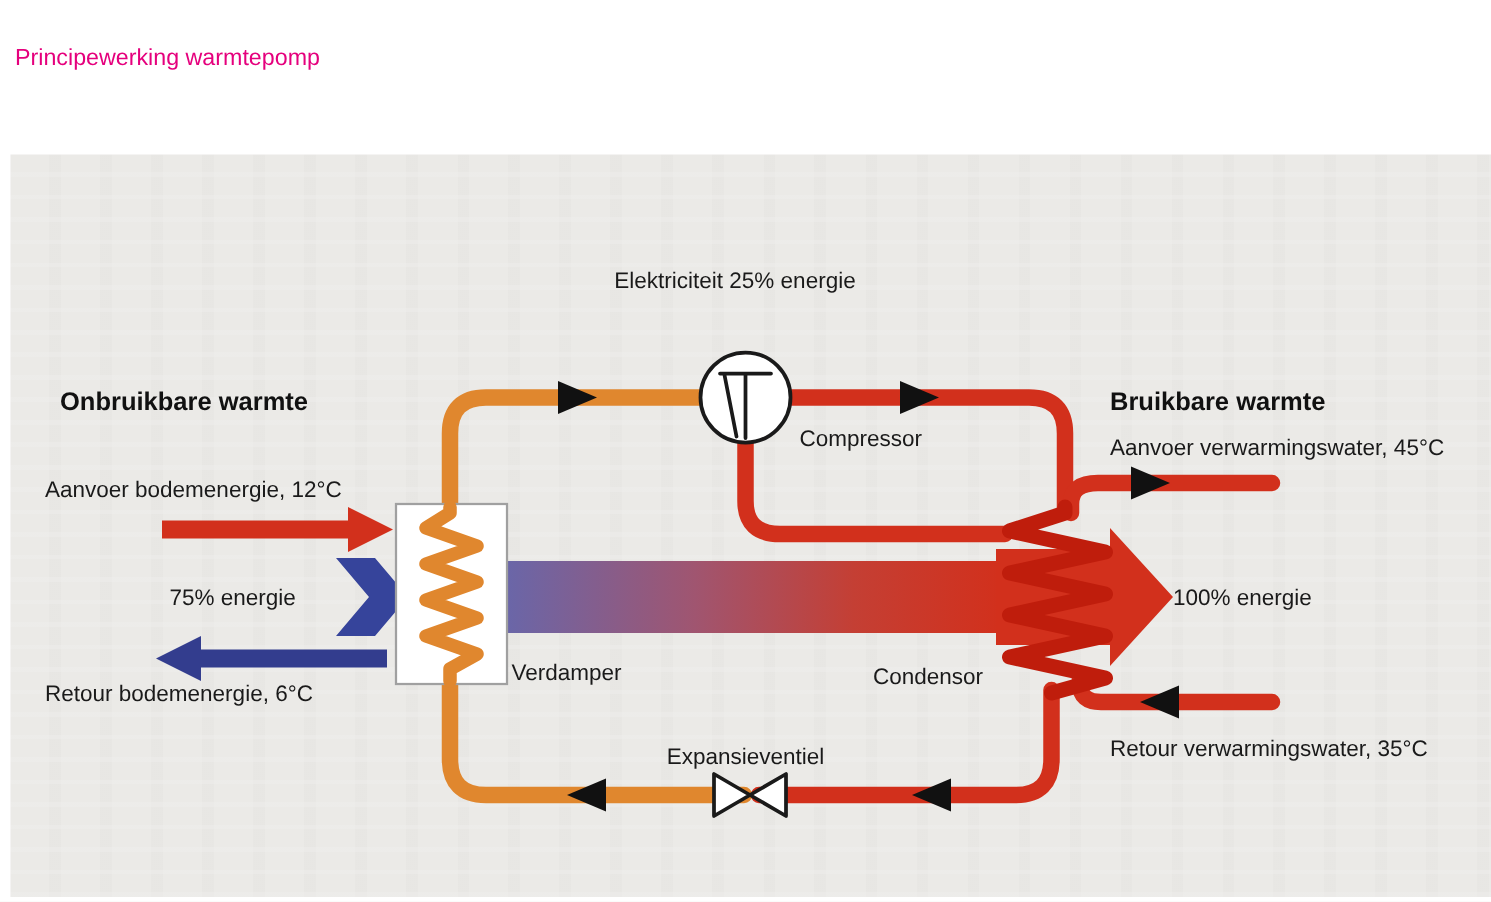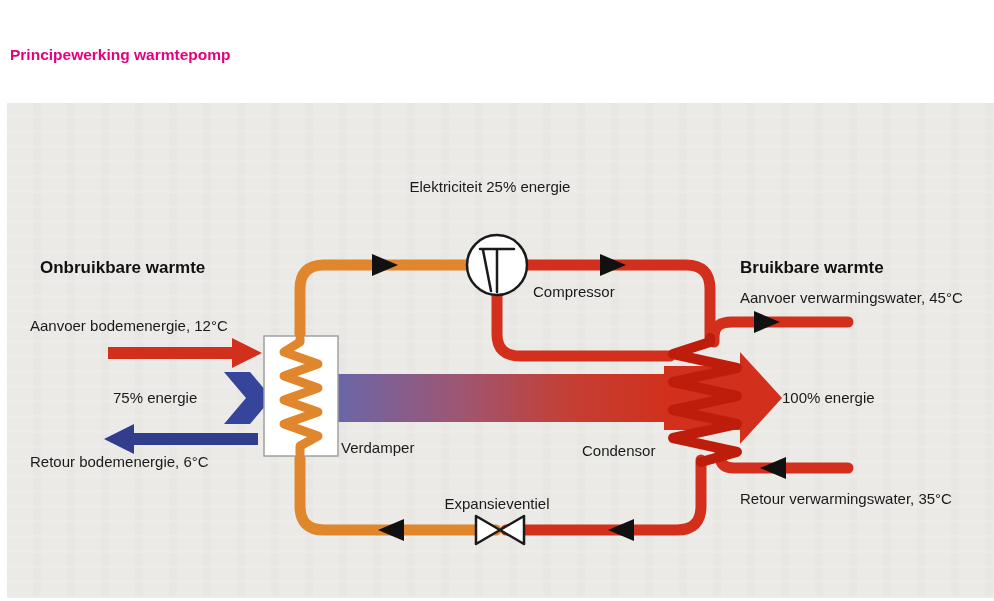--- a/index.html
+++ b/index.html
@@ -1,18 +1,18 @@
 <!DOCTYPE html>
 <html><head>
 <meta charset="utf-8">
 <style>
   html,body{margin:0;padding:0;background:#ffffff;}
   .stage{position:relative;width:994px;height:601px;background:#ffffff;overflow:hidden;
          font-family:"Liberation Sans", sans-serif;}
-  .page-title{position:absolute;left:10px;top:46px;font-size:15.5px;font-weight:bold;color:#e5007d;}
+  .page-title{position:absolute;left:10px;top:30px;font-size:15.5px;font-weight:normal;color:#e5007d;}
   .panel{position:absolute;left:7px;top:103px;width:987px;height:495px;background:#e9e8e5;}
   .panel::after{content:"";position:absolute;inset:0;opacity:.45;
       background-image:
         repeating-linear-gradient(0deg, rgba(255,255,255,.30) 0 3px, rgba(255,255,255,0) 3px 15px),
         repeating-linear-gradient(90deg, rgba(255,255,255,.16) 0 26px, rgba(120,120,120,.03) 26px 34px);}
   svg.diagram{position:absolute;left:0;top:0;}
   .lbl{font:15px "Liberation Sans", sans-serif;fill:#1a1a1a;}
   .hdg{font:bold 17px "Liberation Sans", sans-serif;fill:#111111;}
 </style>
 </head>

